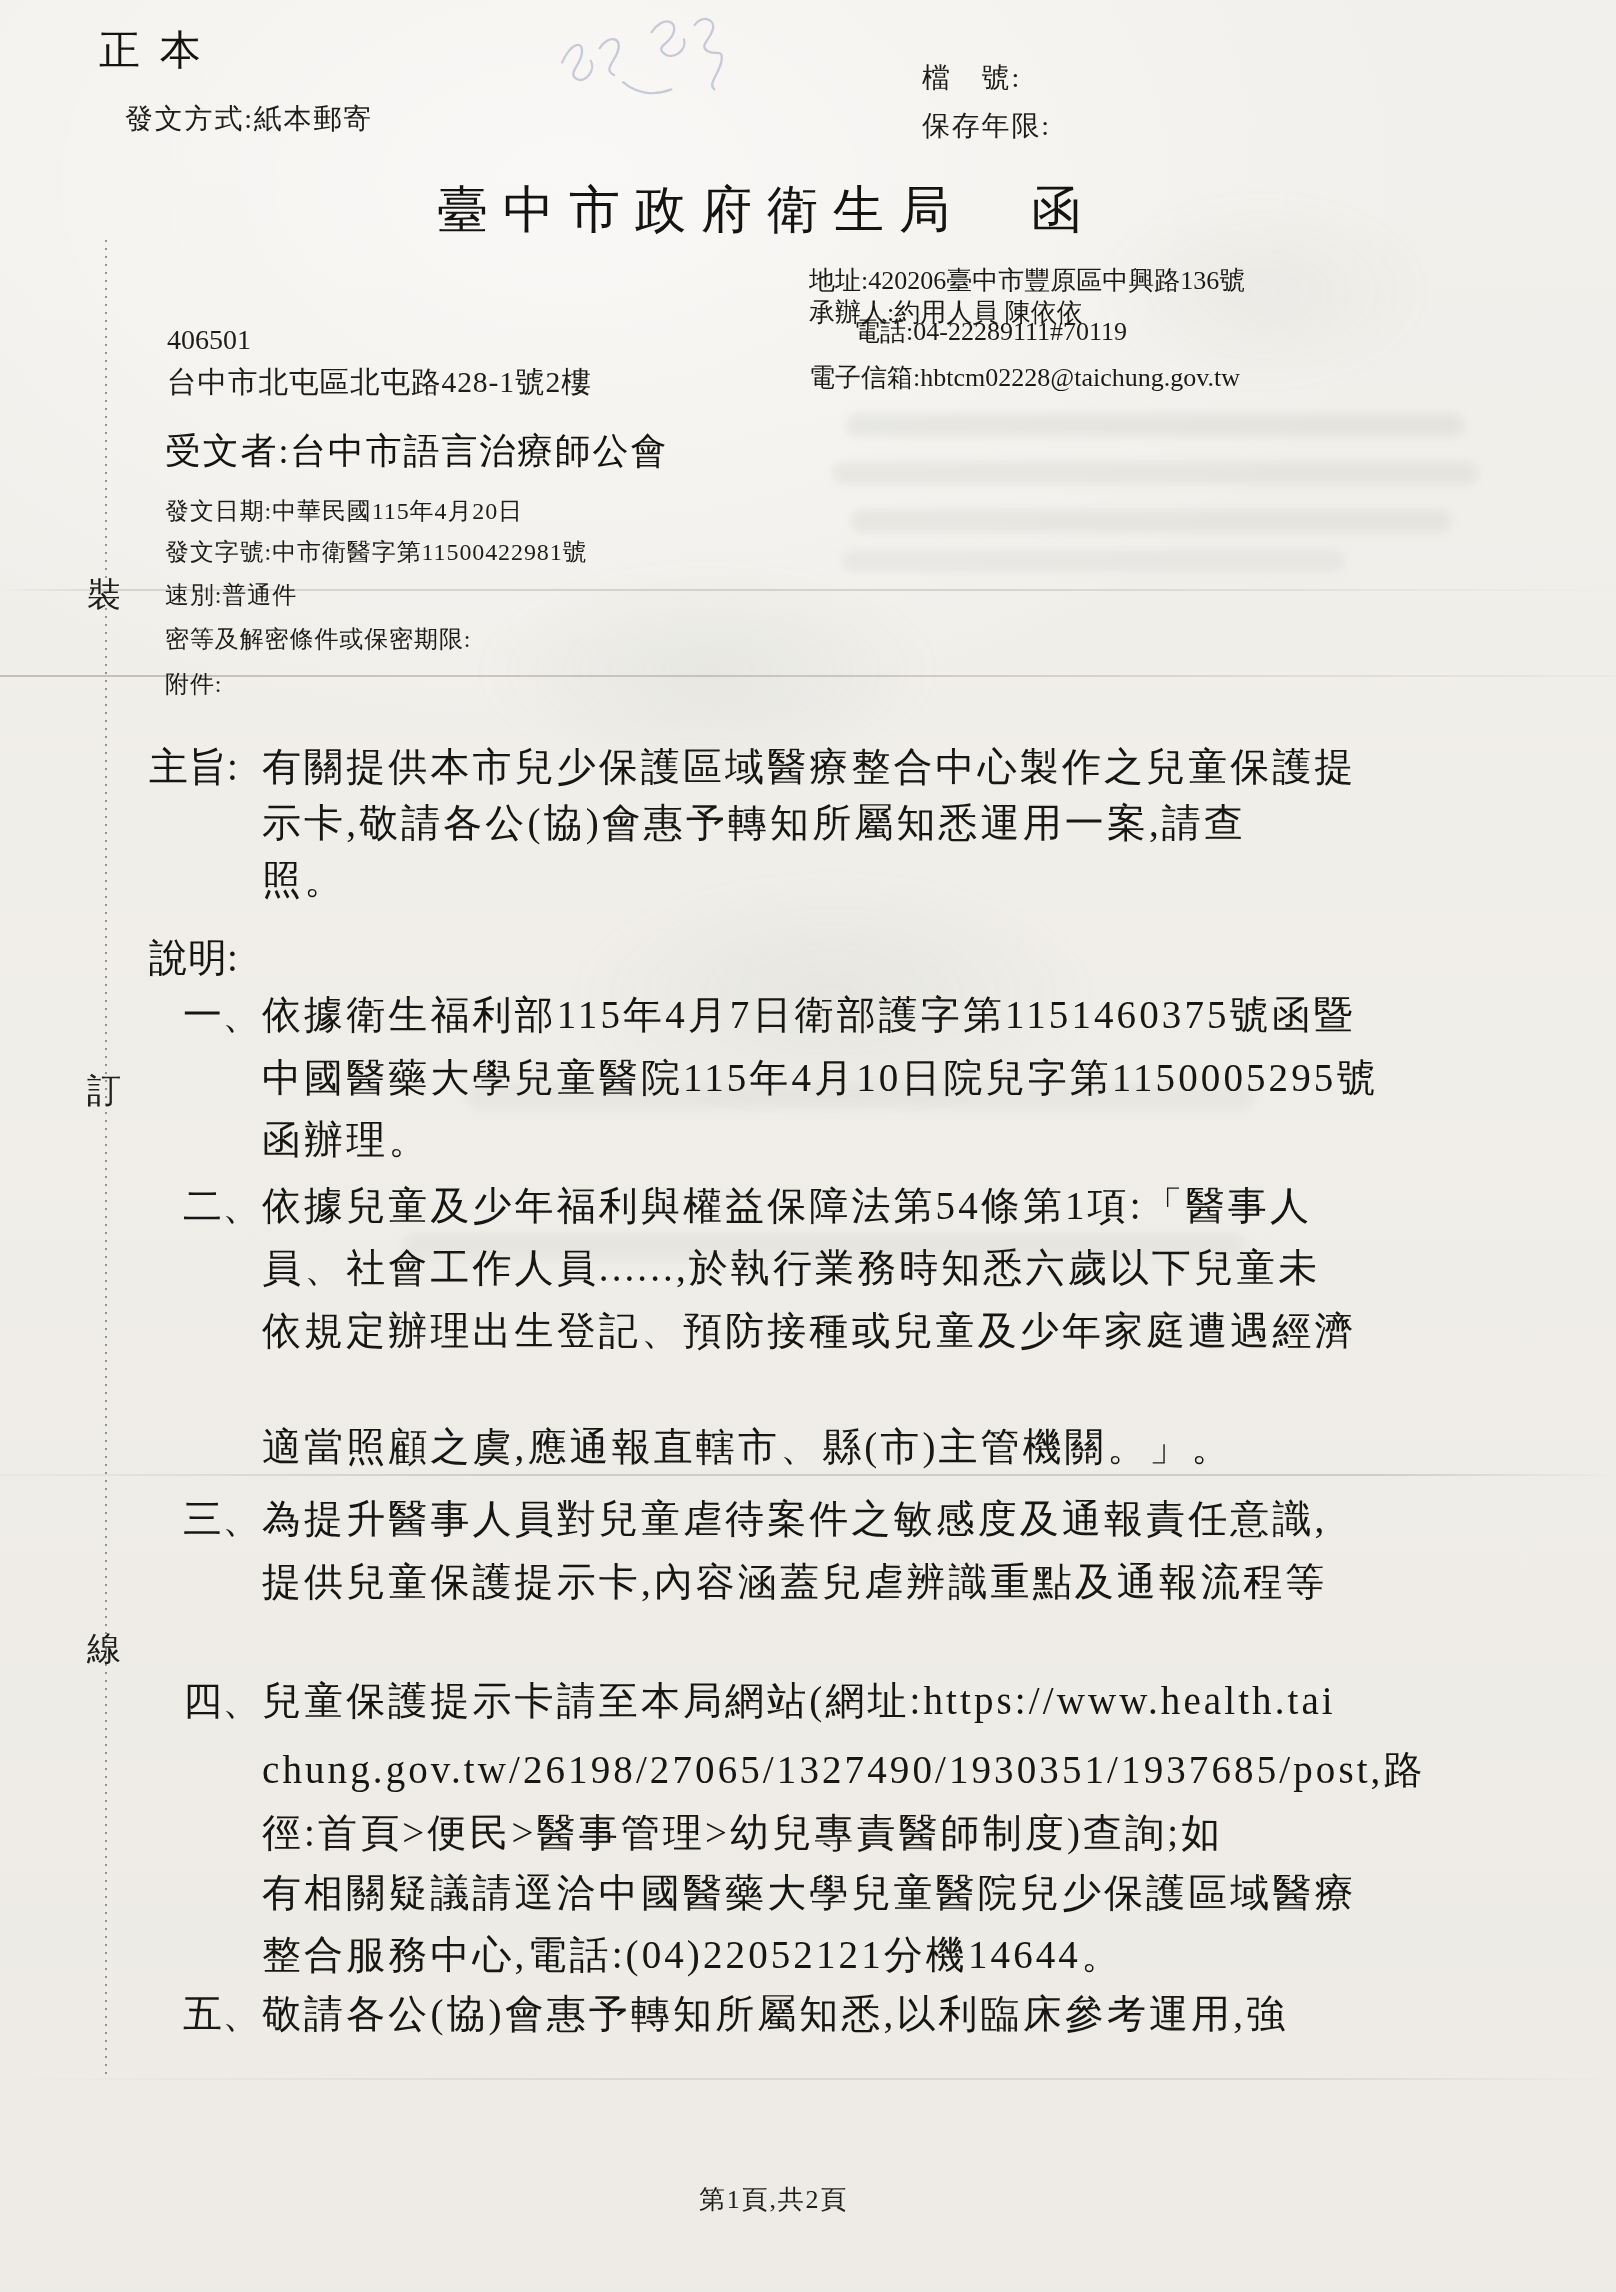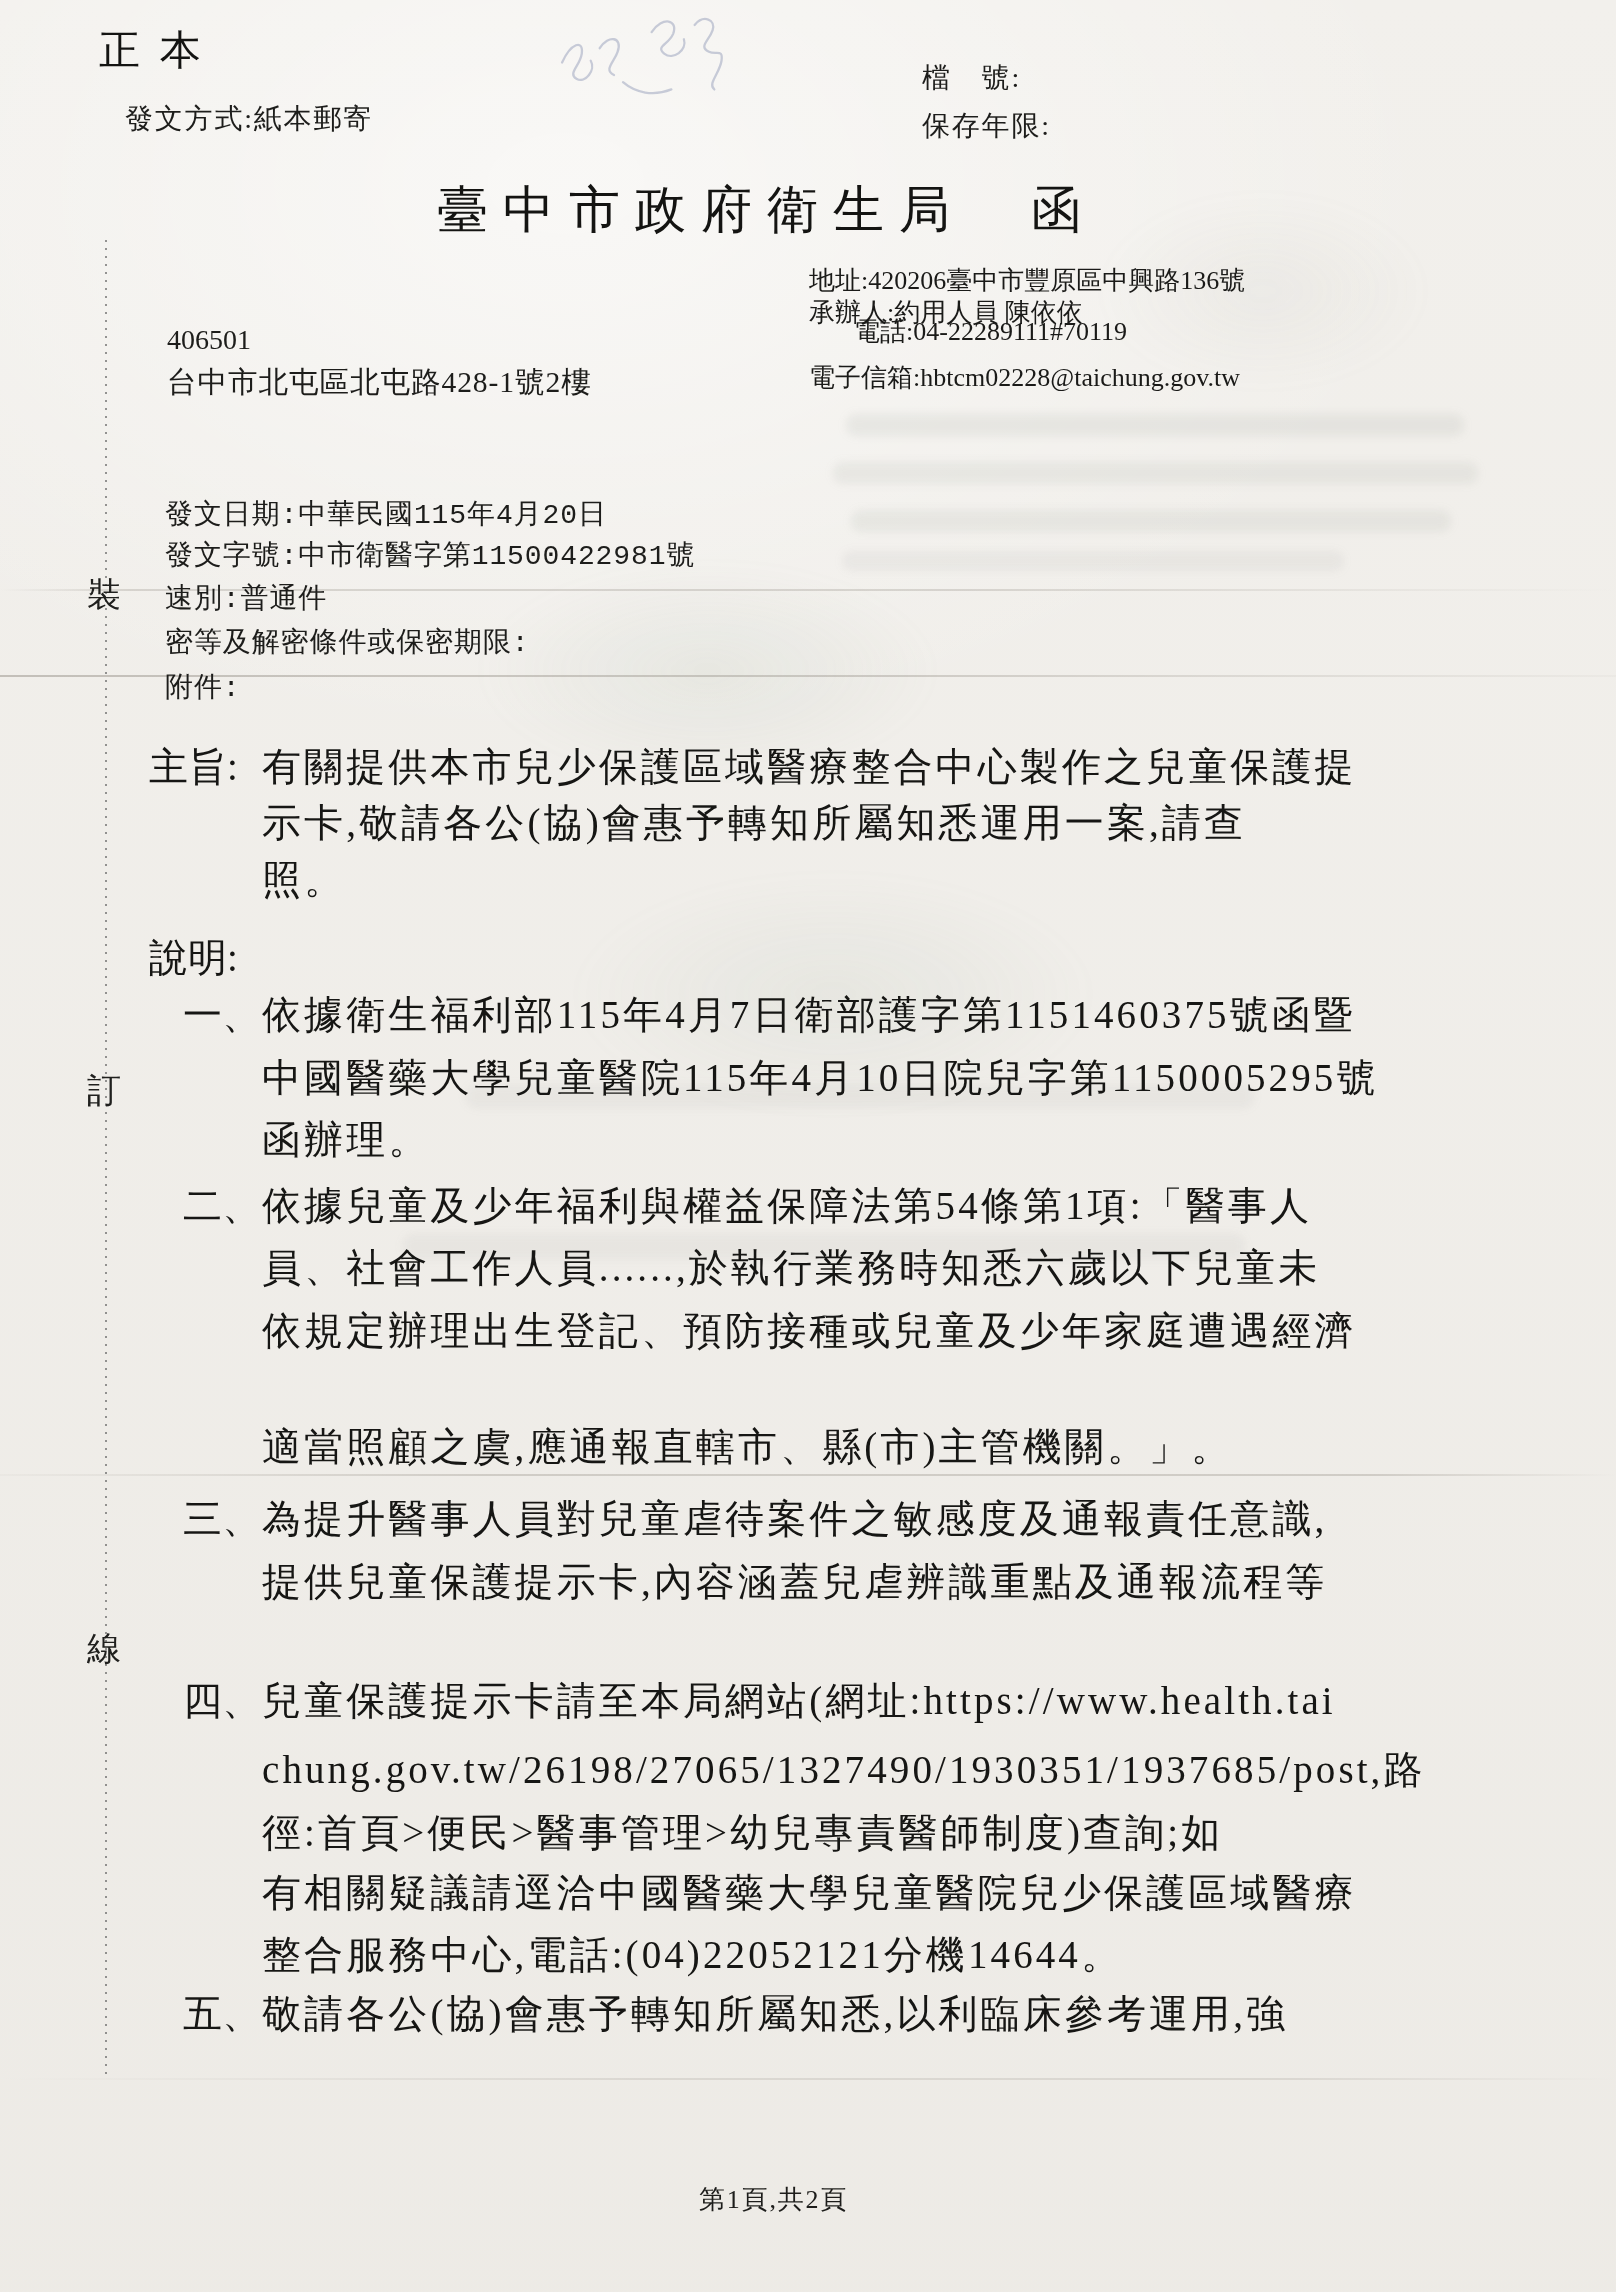--- a/index.html
+++ b/index.html
@@ -17,21 +17,21 @@
   }
   .abs{position:absolute;white-space:nowrap;}
   
   .copy{font-size:41px;letter-spacing:19.7px;font-weight:500;color:#141412;}
   .small-hdr{font-size:28px;letter-spacing:1.8px;color:#1d1d1b;}
   .title{font-size:51px;letter-spacing:15px;font-weight:500;color:#141412;}
   .sender{font-size:26px;line-height:32px;color:#1a1a18;}
   .zip{font-size:28px;}
   .raddr{font-size:29.6px;letter-spacing:0.9px;}
   .recipient{font-size:36px;letter-spacing:1.8px;color:#141412;}
-  .meta{font-size:28px;letter-spacing:0.9px;font-family:Liberation Mono, monospace;}
+  .meta{font-size:24px;letter-spacing:0.9px;}
   
   .blabel{font-size:39px;color:#161614;}
   .bmark{font-size:39px;color:#161614;}
   .bline{font-size:39px;letter-spacing:3.1px;color:#161614;}
   .footer{font-size:26px;letter-spacing:1.8px;margin-top:8px;}
   
   .bind-line{
     left:105px;top:240px;width:1.8px;height:1838px;
     background:repeating-linear-gradient(to bottom, rgba(95,95,95,0.65) 0 1.8px, rgba(95,95,95,0) 1.8px 8px);
   }
@@ -96,20 +96,21 @@
   <div class="abs small-hdr" style="left:922px;top:107px;">保存年限:</div>
   <div class="abs title" style="left:437px;top:176px;">臺中市政府衛生局　函</div>
 
   <div class="abs sender" style="left:809px;top:265px;">地址:420206臺中市豐原區中興路136號</div>
   <div class="abs sender" style="left:809px;top:297px;text-align:right;">承辦人:約用人員 陳依依</div>
   <div class="abs sender" style="left:809px;top:316px;margin-left:45px;">電話:04-22289111#70119</div>
   <div class="abs sender" style="left:809px;top:362px;font-family:Liberation Serif, serif;">電子信箱:hbtcm02228@taichung.gov.tw</div>
 
   <div class="abs zip" style="left:167px;top:324px;">406501</div>
   <div class="abs raddr" style="left:167px;top:362px;">台中市北屯區北屯路428-1號2樓</div>
+  <div class="abs recipient" style="left:165px;top:427px;">受文者:台中市語言治療師公會</div>
 
   <div class="abs meta" style="left:165px;top:495px;">發文日期:中華民國115年4月20日</div>
   <div class="abs meta" style="left:165px;top:536px;">發文字號:中市衛醫字第11500422981號</div>
   <div class="abs meta" style="left:165px;top:579px;">速別:普通件</div>
   <div class="abs meta" style="left:165px;top:623px;">密等及解密條件或保密期限:</div>
   <div class="abs meta" style="left:165px;top:668px;text-align:center;">附件:</div>
 
   <div class="abs blabel" style="left:149px;top:740px;">主旨:</div>
   <div class="abs bline" style="left:262px;top:740px;">有關提供本市兒少保護區域醫療整合中心製作之兒童保護提</div>
   <div class="abs bline" style="left:262px;top:796px;">示卡,敬請各公(協)會惠予轉知所屬知悉運用一案,請查</div>

